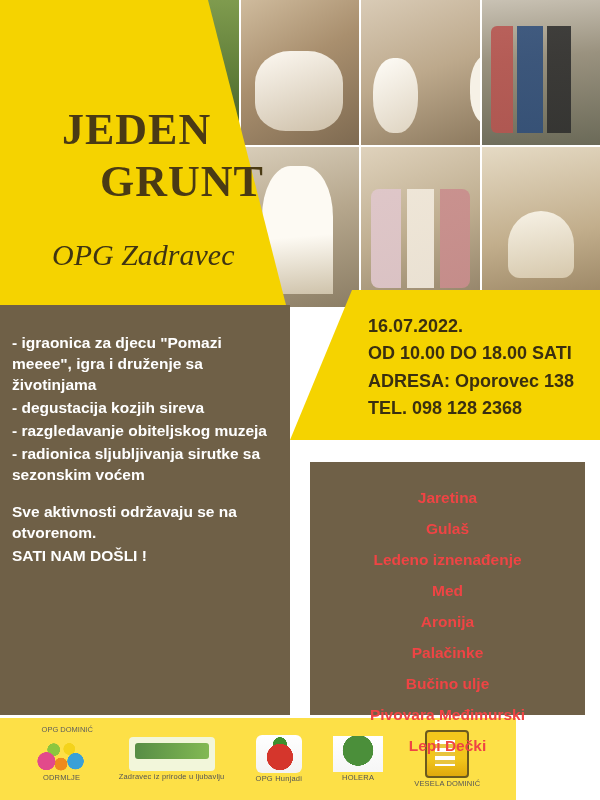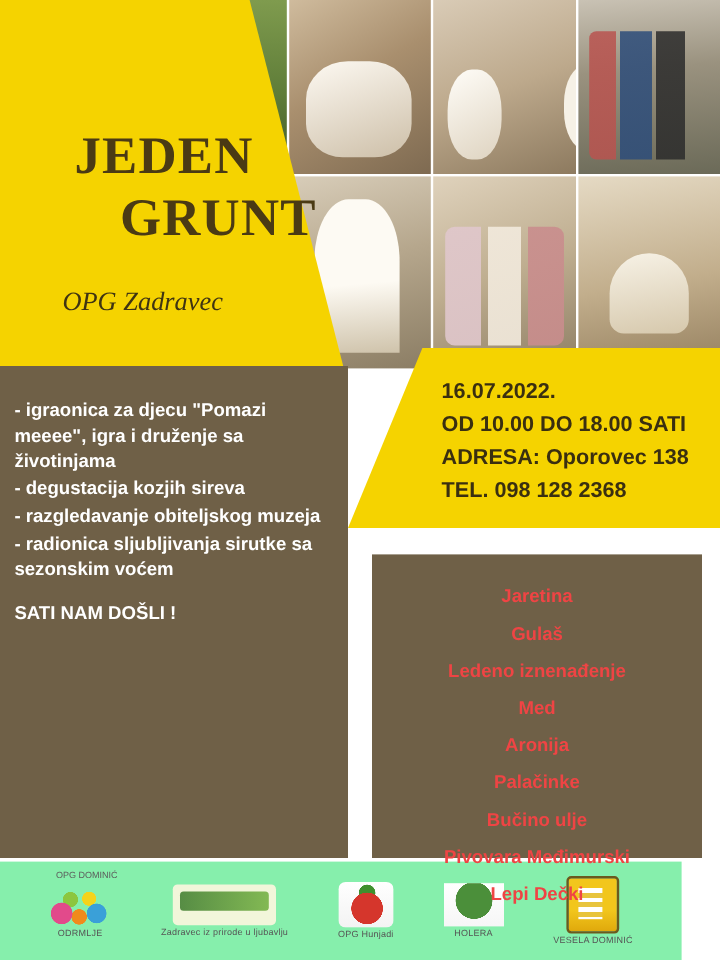--- a/index.html
+++ b/index.html
@@ -186,21 +186,21 @@
     display: block;
     margin-left: 38px;
     margin-top: 8px;
   }
   .subtitle {
     position: absolute;
     left: 52px;
     top: 238px;
     font-family: "Liberation Serif", serif;
     font-style: italic;
-    font-size: 22px;
+    font-size: 30px;
     color: #3f3412;
     z-index: 4;
   }
 
   
   .band-left {
     position: absolute;
     left: 0; top: 305px;
     width: 290px;
     height: 410px;
@@ -262,23 +262,23 @@
     font-weight: bold;
     font-size: 15.5px;
     line-height: 2.0;
     z-index: 4;
   }
 
   
   .sponsors {
     position: absolute;
     left: 0; top: 718px;
-    width: 568px;
+    width: 516px;
     height: 82px;
-    background: #86efac;
+    background: #fde047;
     display: flex;
     align-items: center;
     justify-content: space-around;
     padding: 0 20px;
     box-sizing: border-box;
   }
   .logo {
     position: relative;
     text-align: center;
     font-size: 8px;
@@ -377,20 +377,21 @@
   </div>
   <div class="subtitle">OPG Zadravec</div>
 
   <div class="band-left"></div>
   <div class="left-text">
     <p class="bullet">- igraonica za djecu "Pomazi meeee", igra i druženje sa životinjama</p>
     <p class="bullet">- degustacija kozjih sireva</p>
     <p class="bullet">- razgledavanje obiteljskog muzeja</p>
     <p class="bullet">- radionica sljubljivanja sirutke sa sezonskim voćem</p>
     <div class="gap"></div>
+    <p class="bullet">Sve aktivnosti održavaju se na otvorenom.</p>
     <p class="bullet">SATI NAM DOŠLI !</p>
   </div>
 
   <div class="band-yellow"></div>
   <div class="date-block">
     <div>16.07.2022.</div>
     <div>OD 10.00 DO 18.00 SATI</div>
     <div>ADRESA: Oporovec 138</div>
     <div>TEL. 098 128 2368</div>
   </div>

